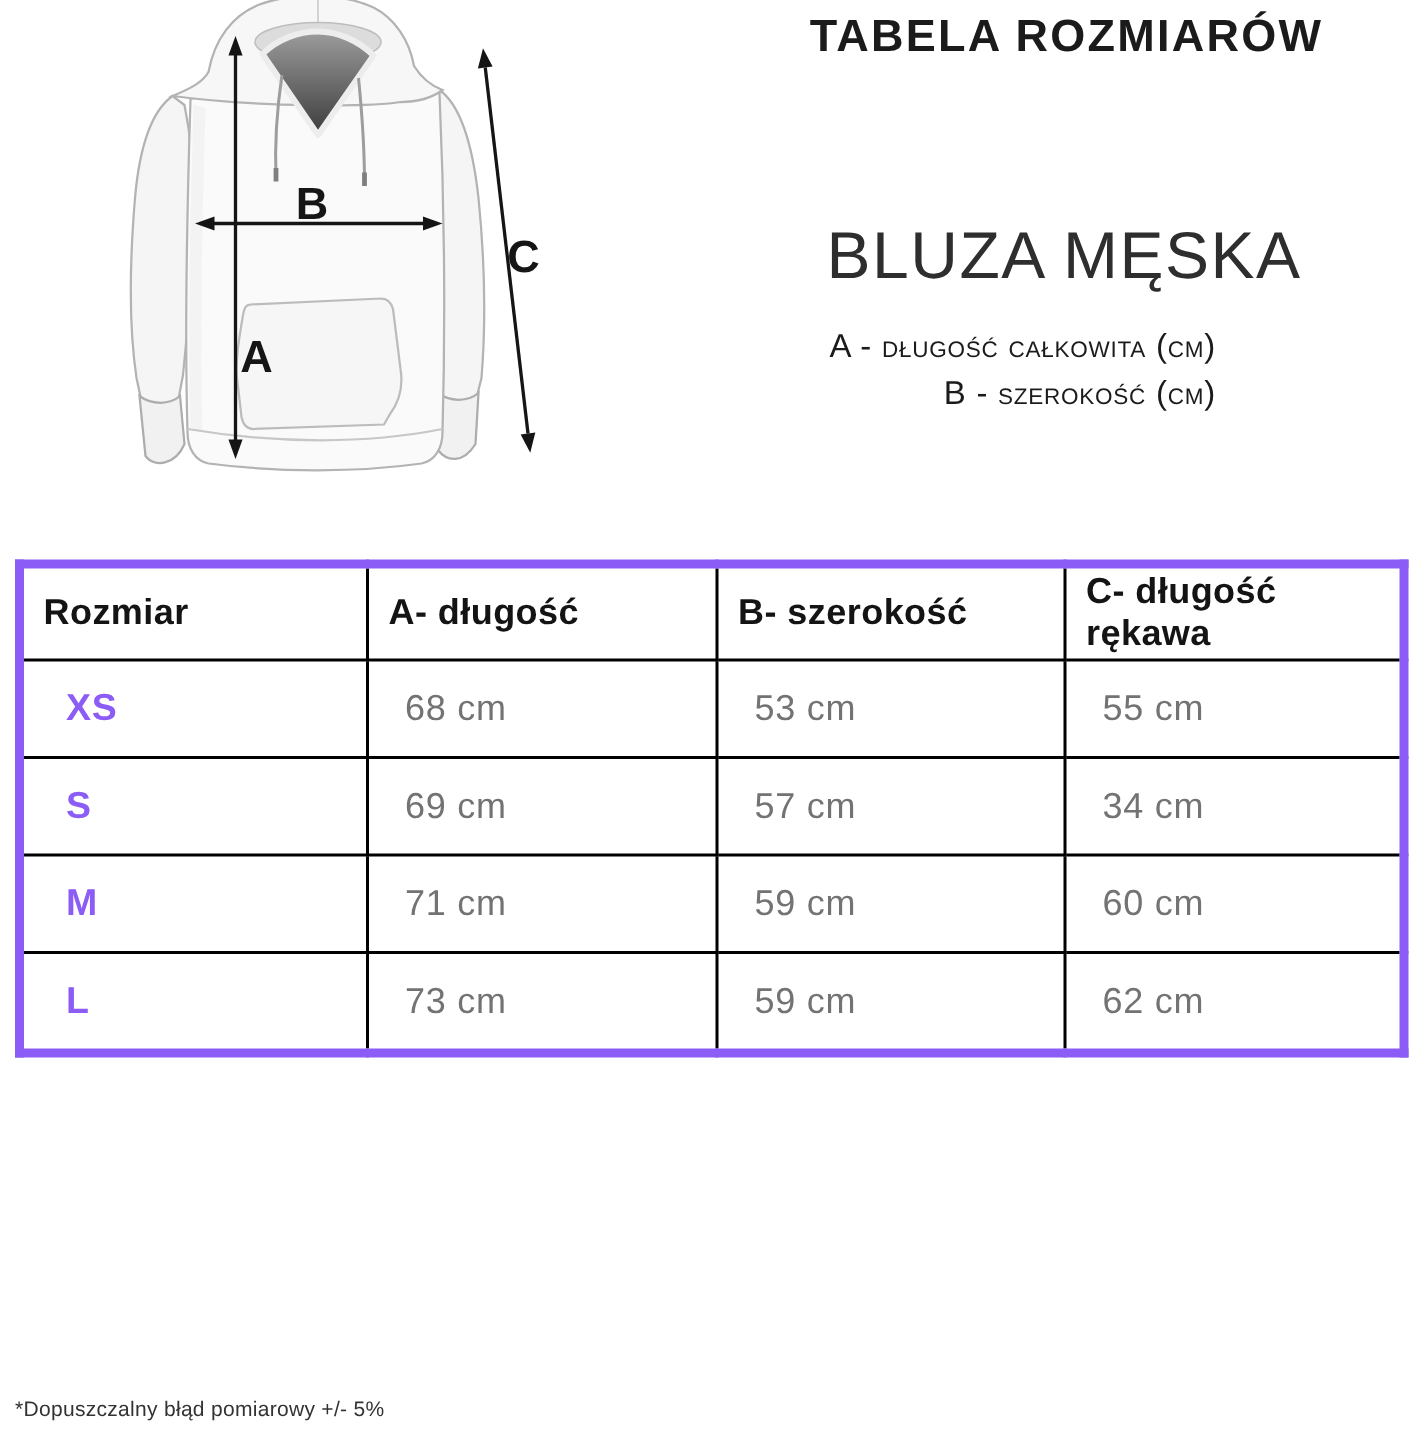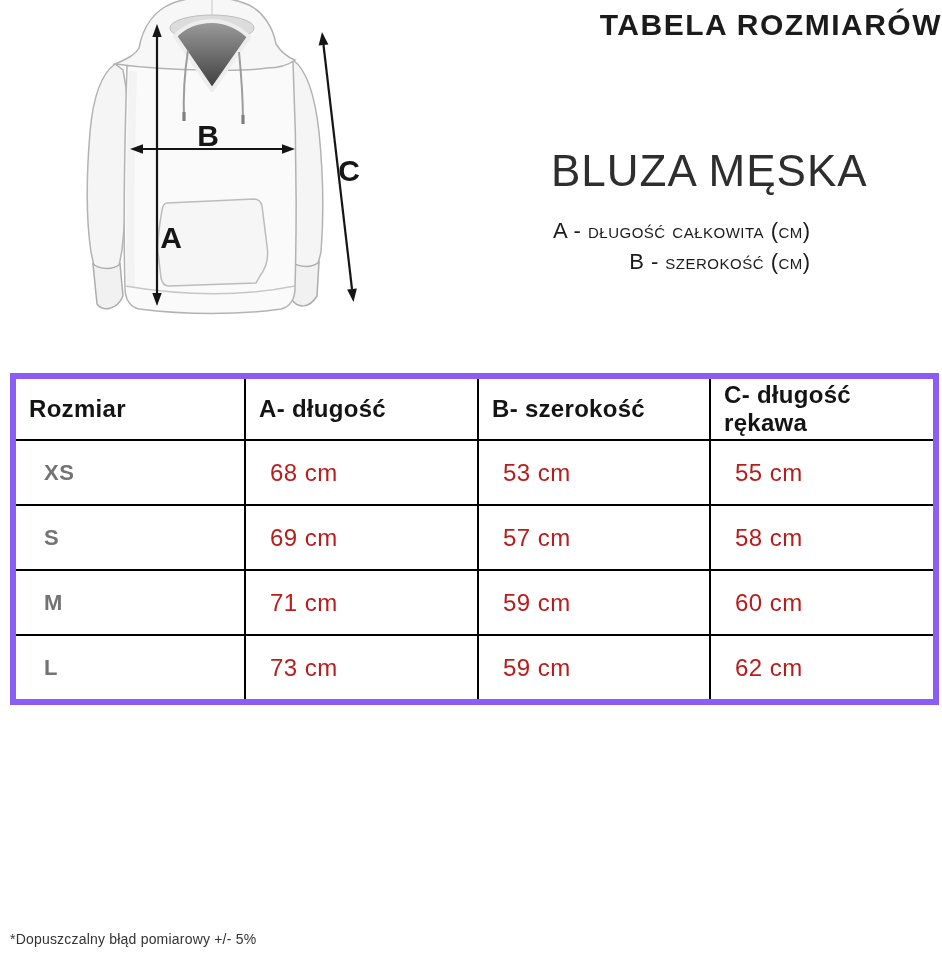--- a/index.html
+++ b/index.html
@@ -2,39 +2,39 @@
 <html><head>
 <meta charset="utf-8">
 <style>
   html,body{margin:0;padding:0;background:#ffffff;}
   body{width:942px;height:960px;position:relative;overflow:hidden;
        font-family:"Liberation Sans",sans-serif;color:#1a1a1a;}
   .abs{position:absolute;}
 
   .diagram{left:55px;top:0px;}
 
-  .page-title{left:480px;top:8px;width:462px;text-align:right;
+  .page-title{left:480px;top:8px;width:462px;text-align:center;
     font-size:30px;font-weight:700;letter-spacing:1.5px;color:#1b1b1b;}
 
   .product-name{left:551px;top:146px;font-size:44px;font-weight:400;
     letter-spacing:1px;color:#2e2e2e;}
 
   .legend{left:553px;top:216px;font-size:22px;color:#1b1b1b;
     font-variant:small-caps;letter-spacing:.5px;}
   .legend-line{line-height:30.5px;text-align:right;}
 
   table.size-table{left:10px;top:373px;width:923px;position:absolute;
     border-collapse:collapse;table-layout:fixed;background:#fff;
     border:6px solid #8b5cf6;}
   .size-table th,.size-table td{border:2px solid #000;text-align:left;vertical-align:middle;}
   .size-table th{height:60px;padding:0 4px 0 13px;font-size:24px;font-weight:700;
     color:#141414;letter-spacing:.3px;}
   .size-table td{height:63px;padding:0 4px 0 24px;font-size:24px;font-weight:400;
-    color:#b91c1c;letter-spacing:.5px;}
-  .size-table td.size{padding-left:28px;font-size:22px;font-weight:700;color:#737373;}
+    color:#737373;letter-spacing:.5px;}
+  .size-table td.size{padding-left:28px;font-size:25px;font-weight:700;color:#8b5cf6;}
 
   .footnote{left:10px;top:931px;font-size:14px;color:#333333;letter-spacing:.2px;}
 </style>
 </head>
 <body>
 
 <svg class="abs diagram" width="330" height="325" viewBox="0 0 330 325">
   <defs>
     <linearGradient id="gHood" x1="0" y1="0" x2="0" y2="1">
       <stop offset="0" stop-color="#9c9c9c"></stop>
@@ -107,21 +107,21 @@
     <tr>
       <td class="size">XS</td>
       <td>68 cm</td>
       <td>53 cm</td>
       <td>55 cm</td>
     </tr>
     <tr>
       <td class="size">S</td>
       <td>69 cm</td>
       <td>57 cm</td>
-      <td>58 cm</td>
+      <td>34 cm</td>
     </tr>
     <tr>
       <td class="size">M</td>
       <td>71 cm</td>
       <td>59 cm</td>
       <td>60 cm</td>
     </tr>
     <tr>
       <td class="size">L</td>
       <td>73 cm</td>

